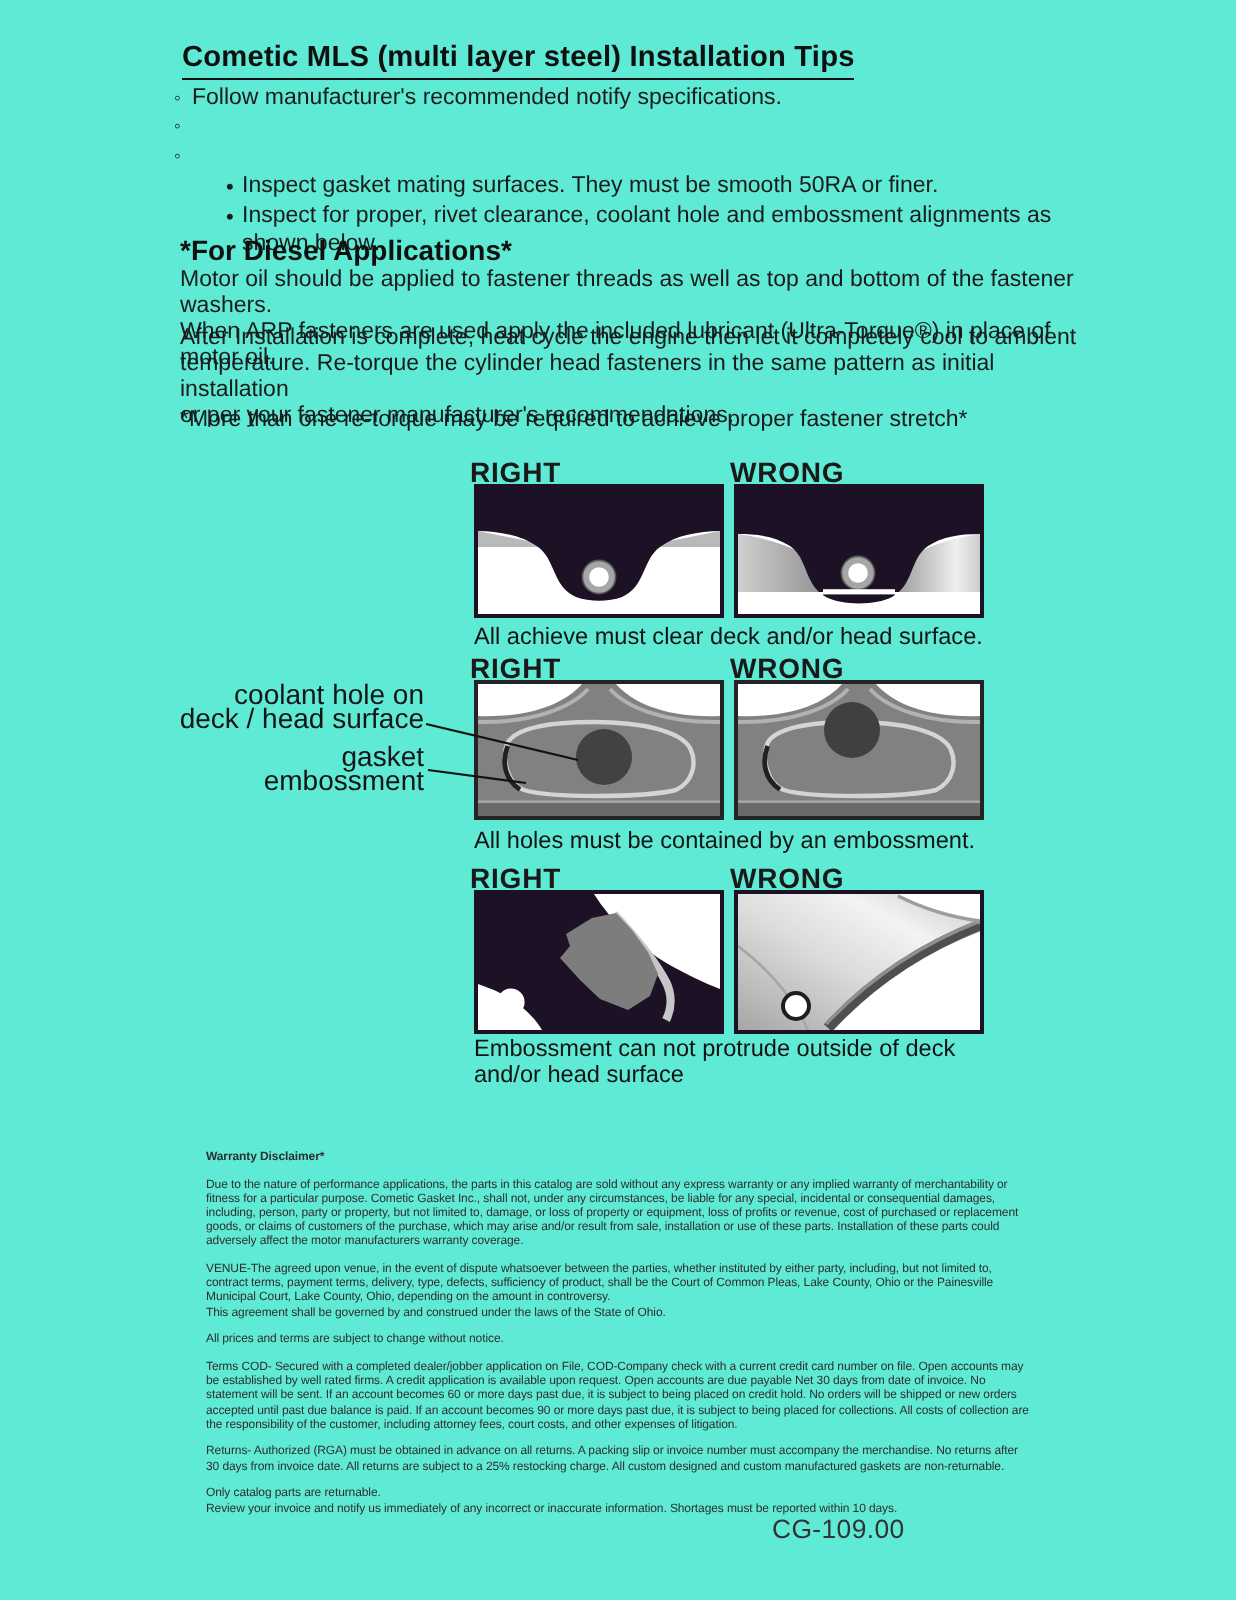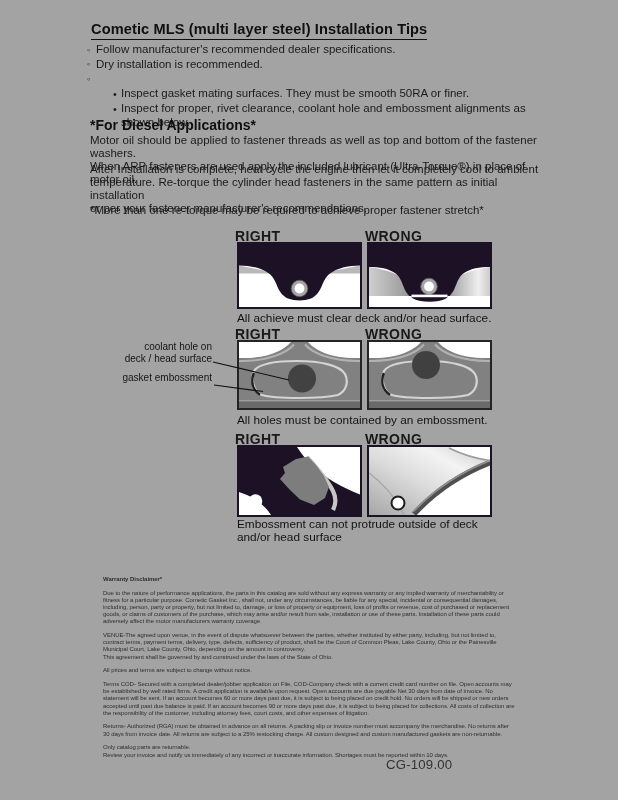--- a/index.html
+++ b/index.html
@@ -1,16 +1,16 @@
 <!DOCTYPE html>
 <html><head>
 <meta charset="utf-8">
 <style>
   html,body{margin:0;padding:0;background:#ffffff;}
-  .page{position:relative;width:618px;height:800px;background:#a3a3a3;overflow:hidden;
+  .page{position:relative;width:618px;height:800px;background:#5eead4;overflow:hidden;
         font-family:"Liberation Sans", sans-serif;color:#1c1c1c;}
 
   .title{position:absolute;left:91px;top:21px;font-size:14.6px;font-weight:bold;color:#101010;
          border-bottom:1.6px solid #101010;padding-bottom:2px;letter-spacing:0.1px;}
 
   .bullets{position:absolute;left:87px;top:42px;font-size:11.5px;color:#1b1b1b;width:470px;}
   .b-row{display:flex;align-items:flex-start;line-height:14.3px;}
   .b-row .mk{flex:0 0 9px;font-size:9.5px;padding-top:0.5px;}
   .b-sub{padding-left:26px;}
   .b-sub .mk{flex:0 0 8px;font-size:11px;}
@@ -19,21 +19,21 @@
   .para{position:absolute;left:90px;width:462px;font-size:11.5px;line-height:13px;
         color:#1b1b1b;white-space:pre-line;}
 
   .fig-label{position:absolute;width:126px;text-align:left;font-size:14px;font-weight:bold;
              letter-spacing:0.4px;color:#191919;}
   .fig-box{position:absolute;border:2.5px solid #1d1126;background:#fff;line-height:0;}
   .fig-box.b2{border-color:#242424;}
   .fig-box svg{display:block;}
   .fig-caption{position:absolute;font-size:11.8px;line-height:12.6px;color:#131313;white-space:pre-line;}
 
-  .annot{position:absolute;text-align:right;font-size:10px;line-height:12.3px;color:#151515;
+  .annot{position:absolute;text-align:right;font-size:14px;line-height:12.3px;color:#151515;
          white-space:pre-line;}
   .leader{position:absolute;left:0;top:0;pointer-events:none;}
 
   .legal{position:absolute;left:103px;top:576px;width:414px;font-size:6px;line-height:7.15px;
          color:#2e2e2e;letter-spacing:-0.05px;}
   .lp{margin:0;}
   .sp{margin-top:6.6px;}
   .lbold{font-weight:bold;}
 
   .footer-code{position:absolute;left:386px;top:757px;font-size:13.2px;color:#333333;letter-spacing:0.2px;}
@@ -41,25 +41,24 @@
 </head>
 <body>
 
 <div class="page">
 
   <div class="title">Cometic MLS (multi layer steel) Installation Tips</div>
 
   <div class="bullets">
     <div class="b-row">
       <span class="mk">◦</span>
-      <span>Follow manufacturer's recommended dealer specifications.</span>
+      <span>Follow manufacturer's recommended notify specifications.</span>
     </div>
     <div class="b-row">
       <span class="mk">◦</span>
-      <span>Dry installation is recommended.</span>
     </div>
     <div class="b-row">
       <span class="mk">◦</span>
     </div>
     <div class="b-row b-sub">
       <span class="mk">•</span>
       <span>Inspect gasket mating surfaces.  They must be smooth 50RA or finer.</span>
     </div>
     <div class="b-row b-sub">
       <span class="mk">•</span>

